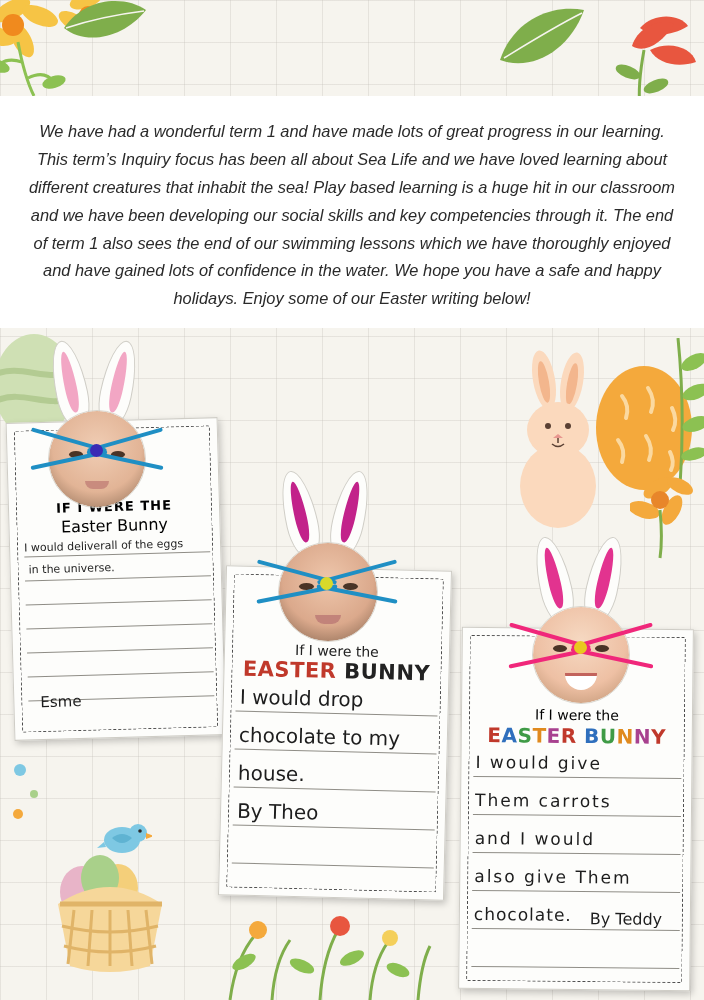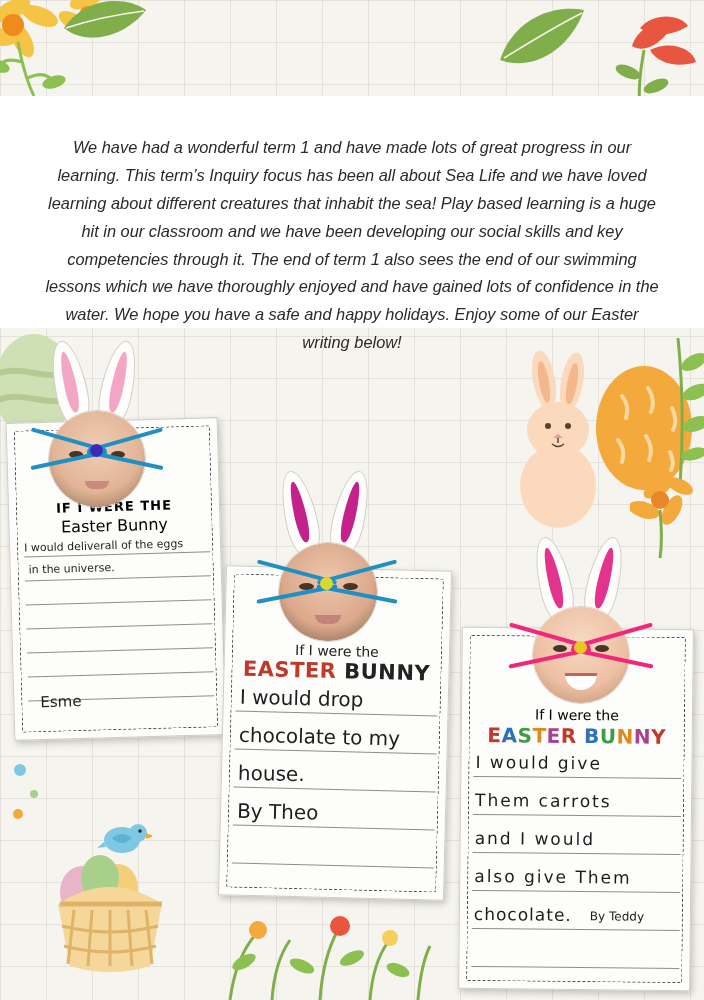--- a/index.html
+++ b/index.html
@@ -61,21 +61,21 @@
     box-sizing: border-box;
     padding: 22px 26px 10px 26px;
   }
   .intro-text {
     font-family: "Liberation Sans", sans-serif;
     font-style: italic;
     font-size: 16.4px;
     line-height: 1.70;
     color: #2a2a2a;
     text-align: center;
-    margin: 16px;
+    margin: 0;
   }
 
   
   .deco { position: absolute; pointer-events: none; }
 
   .flower-tl { left: -18px; top: -12px; }
   .leaf-top-left { left: 60px; top: -6px; }
   .leaf-top-right { left: 494px; top: 2px; }
   .flower-tr { left: 610px; top: 10px; }
 
@@ -397,21 +397,21 @@
     <div class="ws-line" style="left:12px; top:186px; width:208px;"></div>
     <div class="ws-line" style="left:12px; top:224px; width:208px;"></div>
     <div class="ws-line" style="left:12px; top:262px; width:208px;"></div>
     <div class="ws-line" style="left:12px; top:300px; width:208px;"></div>
     <div class="ws-line" style="left:12px; top:338px; width:208px;"></div>
     <div class="hand" style="left:14px; top:124px; font-size:17px; letter-spacing:2px;">I would give</div>
     <div class="hand" style="left:14px; top:162px; font-size:17px; letter-spacing:2px;">Them carrots</div>
     <div class="hand" style="left:14px; top:200px; font-size:17px; letter-spacing:2px;">and I would</div>
     <div class="hand" style="left:14px; top:238px; font-size:17px; letter-spacing:2px;">also give Them</div>
     <div class="hand" style="left:14px; top:276px; font-size:17px; letter-spacing:1px;">chocolate.</div>
-    <div class="hand" style="left:130px; top:280px; font-size:12px;">By Teddy</div>
+    <div class="hand" style="left:130px; top:280px; font-size:16px;">By Teddy</div>
   </div>
 
   <div class="photo-cut" id="photo1">
     <div class="ear" style="left:10px; top:0; transform:rotate(-12deg);">
       <div class="ear-inner" style="background:#f2a6c4;"></div>
     </div>
     <div class="ear" style="left:58px; top:0; transform:rotate(12deg);">
       <div class="ear-inner" style="background:#f2a6c4;"></div>
     </div>
     <div class="face" style="left:4px; top:70px; width:96px; height:96px;">

